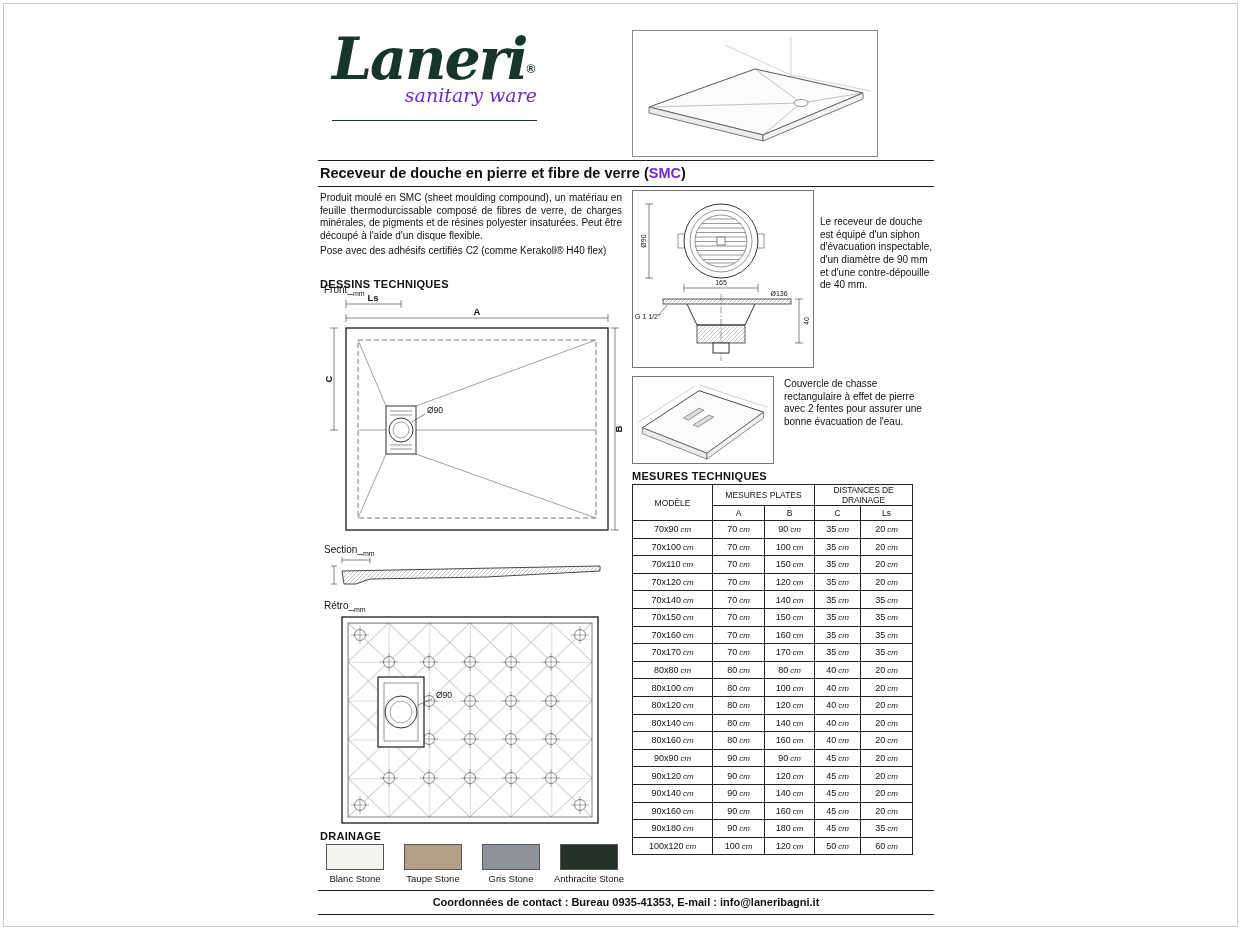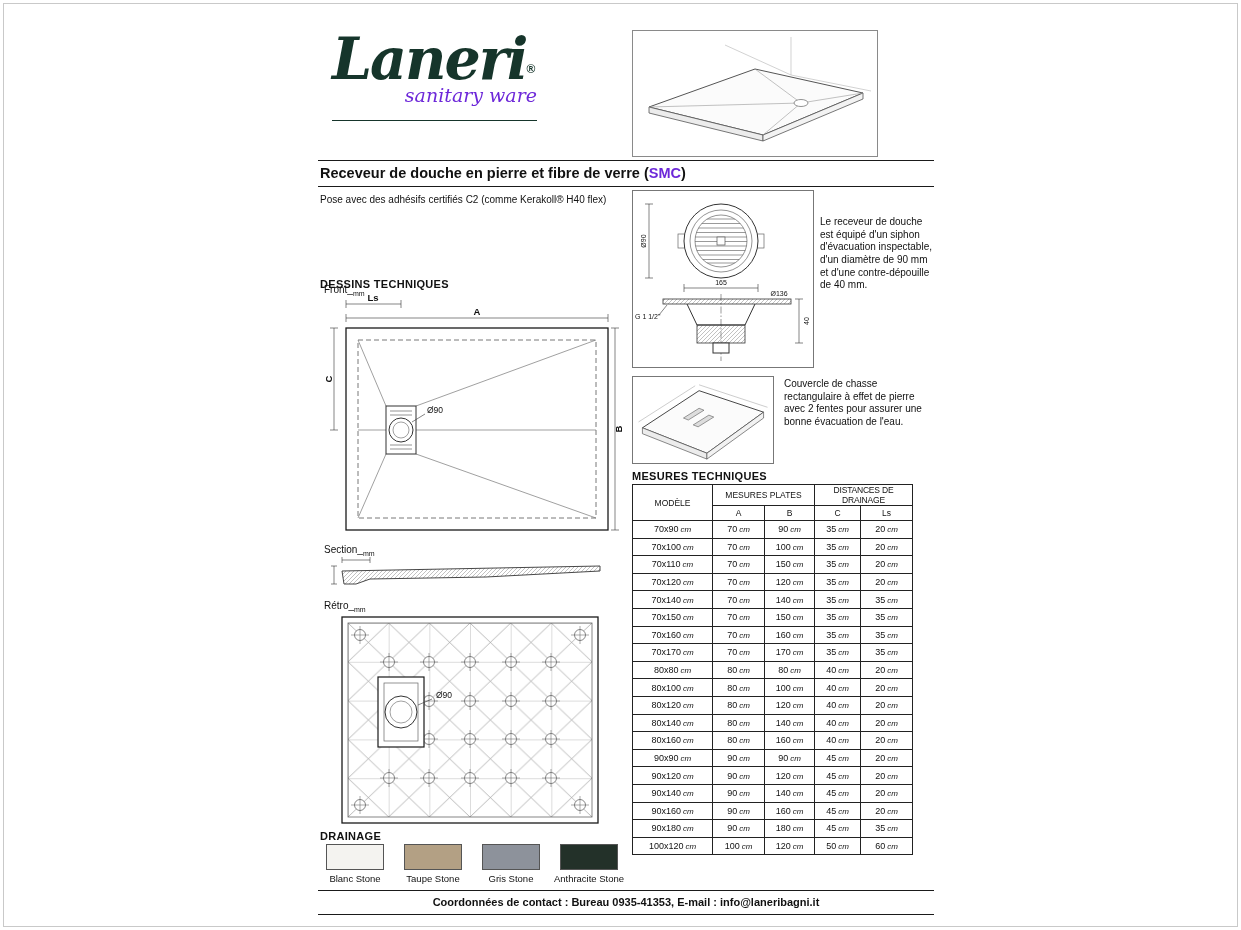--- a/index.html
+++ b/index.html
@@ -86,20 +86,21 @@
       </g>
       <ellipse cx="168" cy="72" rx="7" ry="3.5" fill="#fff" stroke="#777" stroke-width="0.8"></ellipse>
     </svg>
   </div>
 
   <div class="abs rule" style="left:0; top:150px; width:616px;"></div>
   <h1 class="abs title" style="left:2px; top:155px; width:612px;"><span>Receveur de douche en pierre et fibre de verre (</span><span class="accent">SMC</span><span>)</span></h1>
   <div class="abs rule" style="left:0; top:176px; width:616px;"></div>
 
   <div class="abs body-text" style="left:2px; top:182px; width:302px;">
+    <div class="just">Produit moulé en SMC (sheet moulding compound), un matériau en feuille thermodurcissable composé de fibres de verre, de charges minérales, de pigments et de résines polyester insaturées. Peut être découpé à l'aide d'un disque flexible.</div>
     <div style="margin-top:2px;">Pose avec des adhésifs certifiés C2 (comme Kerakoll® H40 flex)</div>
   </div>
 
   <div class="abs sec-heading" style="left:2px; top:268px;">DESSINS TECHNIQUES</div>
 
   <div class="abs dwg-label" style="left:6px; top:274px;"><span>Front_</span><sub>mm</sub></div>
 
   <svg class="abs" style="left:4px; top:284px;" width="300" height="248" viewBox="0 0 300 248">
 
     <g stroke="#333" stroke-width="0.6">

